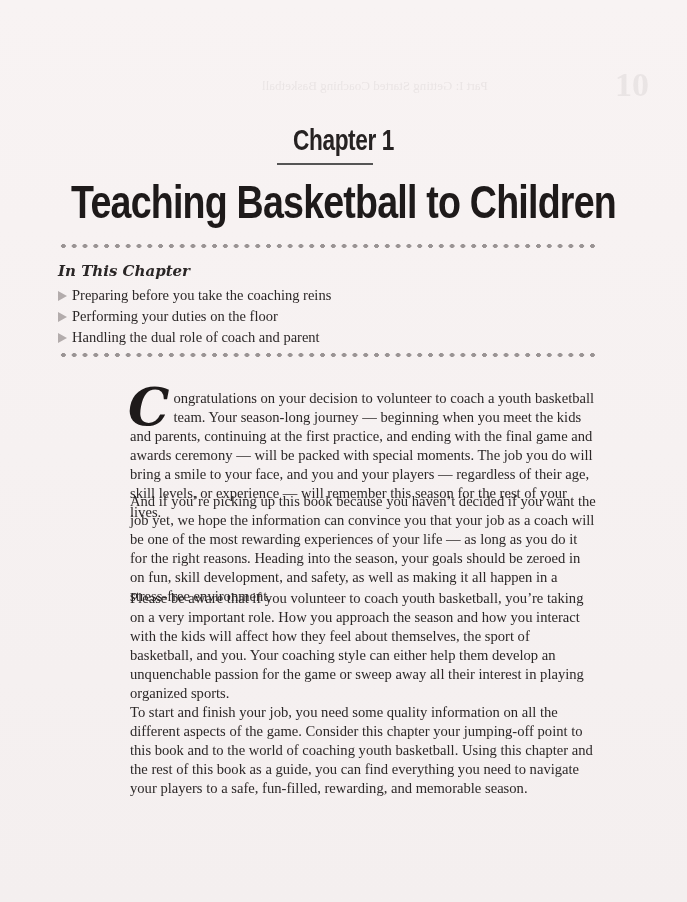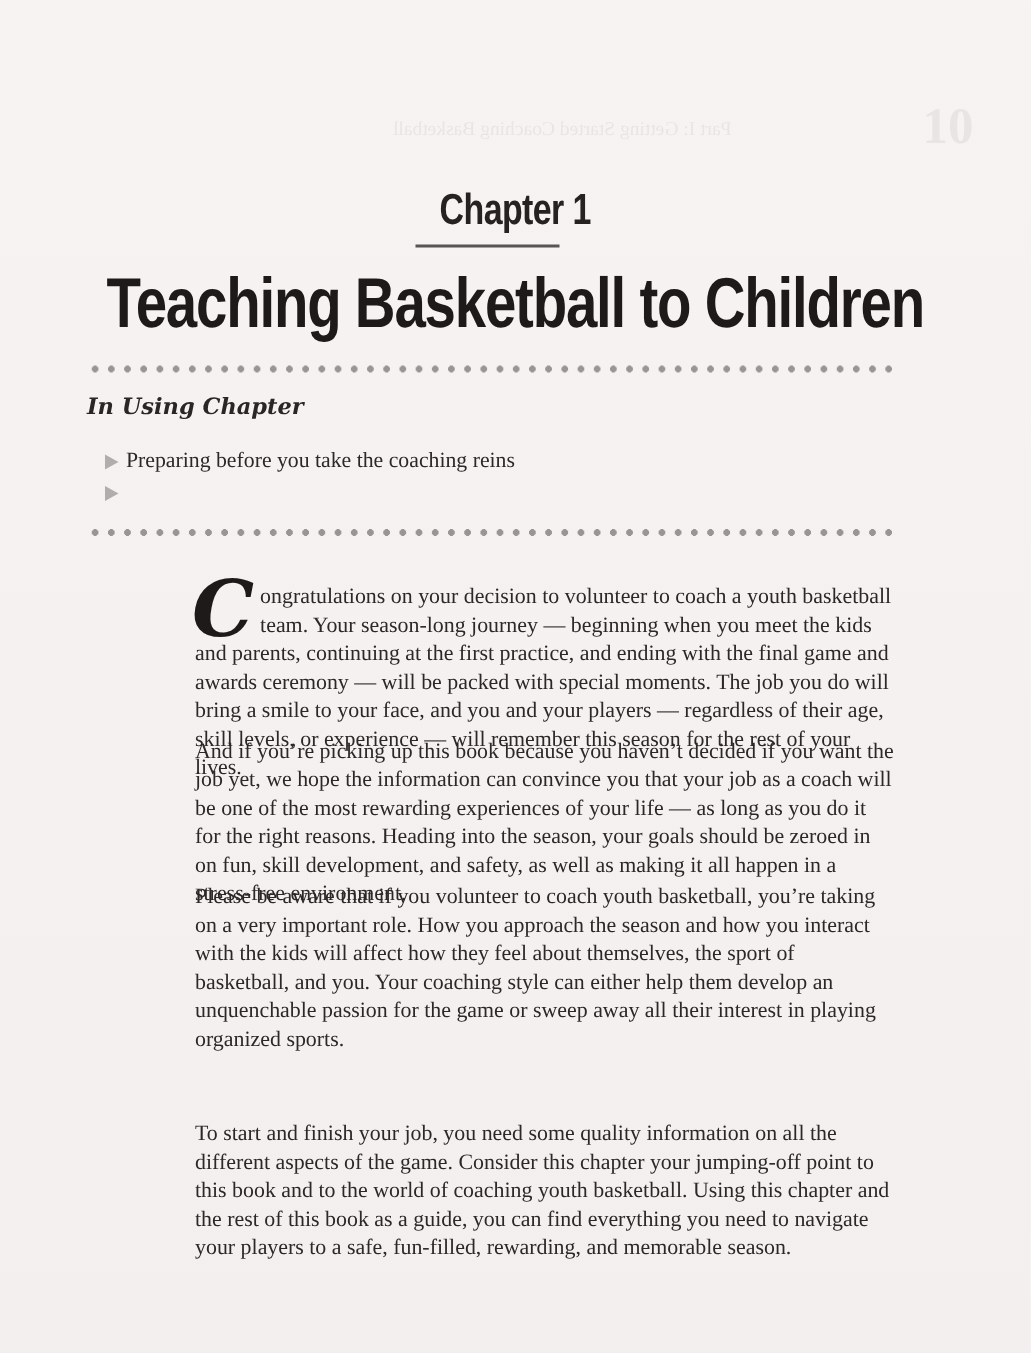--- a/index.html
+++ b/index.html
@@ -33,66 +33,71 @@
   .dots {
     position:absolute; left:58px; width:540px; height:6px;
     background-image: radial-gradient(circle, #9a9494 2.1px, transparent 2.4px);
     background-size:10.8px 6px; background-repeat:repeat-x;
   }
   .itc-heading {
     position:absolute; left:58px; top:262px;
     font-family:"DejaVu Serif", serif; font-style:italic; font-weight:bold;
     font-size:15px; color:#2a2626;
   }
-  .itc-list { position:absolute; left:58px; top:285px; margin:12px; padding:0; list-style:none; }
+  .itc-list { position:absolute; left:58px; top:285px; margin:0; padding:0; list-style:none; }
   .itc-list li {
     display:flex; align-items:center; height:21px;
     font-family:"Liberation Serif", serif; font-size:14.5px; color:#2c2828;
   }
   .tri {
     width:0; height:0; border-top:5px solid transparent; border-bottom:5px solid transparent;
     border-left:9px solid #b3acac; margin-right:5px;
   }
   .body-text {
     position:absolute; left:130px; width:466px;
     font-family:"Liberation Serif", serif; font-size:14.6px; line-height:19px;
     color:#2c2828; text-align:left; margin:0;
   }
   .p1 { top:389px; }
   .p2 { top:492px; }
   .p3 { top:589px; }
-  .p4 { top:747px; }
+  .p4 { top:703px; }
   .dropcap {
     float:left; font-family:"DejaVu Serif", serif; font-weight:bold; font-style:italic;
     font-size:52px; line-height:40px; margin:-2px 4px 0 -2px; color:#1e1a1a;
     height:40px;
   }
 </style>
 </head>
 <body>
 
 <div class="page">
 
   <div class="ghost" style="right:38px; top:66px; font-size:34px; font-weight:bold;">10</div>
   <div class="ghost" style="left:262px; top:78px; font-size:13px; transform:scaleX(-1);">Part I: Getting Started Coaching Basketball</div>
 
   <div class="chapter-label">Chapter 1</div>
   <div class="chapter-rule"></div>
   <div class="chapter-title">Teaching Basketball to Children</div>
 
   <div class="dots" style="top:243px;"></div>
 
-  <div class="itc-heading">In Using Chapter</div>
+  <div class="itc-heading">In This Chapter</div>
   <ul class="itc-list">
     <li>
       <span class="tri"></span>
       <span>Preparing before you take the coaching reins</span>
     </li>
     <li>
       <span class="tri"></span>
+      <span>Performing your duties on the floor</span>
+    </li>
+    <li>
+      <span class="tri"></span>
+      <span>Handling the dual role of coach and parent</span>
     </li>
   </ul>
 
   <div class="dots" style="top:352px;"></div>
 
   <p class="body-text p1">
     <span class="dropcap">C</span><span>ongratulations on your decision to volunteer to coach a youth basketball team. Your season-long journey — beginning when you meet the kids and parents, continuing at the first practice, and ending with the final game and awards ceremony — will be packed with special moments. The job you do will bring a smile to your face, and you and your players — regardless of their age, skill levels, or experience — will remember this season for the rest of your lives.</span>
   </p>
   <p class="body-text p2">And if you’re picking up this book because you haven’t decided if you want the job yet, we hope the information can convince you that your job as a coach will be one of the most rewarding experiences of your life — as long as you do it for the right reasons. Heading into the season, your goals should be zeroed in on fun, skill development, and safety, as well as making it all happen in a stress-free environment.</p>
   <p class="body-text p3">Please be aware that if you volunteer to coach youth basketball, you’re taking on a very important role. How you approach the season and how you interact with the kids will affect how they feel about themselves, the sport of basketball, and you. Your coaching style can either help them develop an unquenchable passion for the game or sweep away all their interest in playing organized sports.</p>

